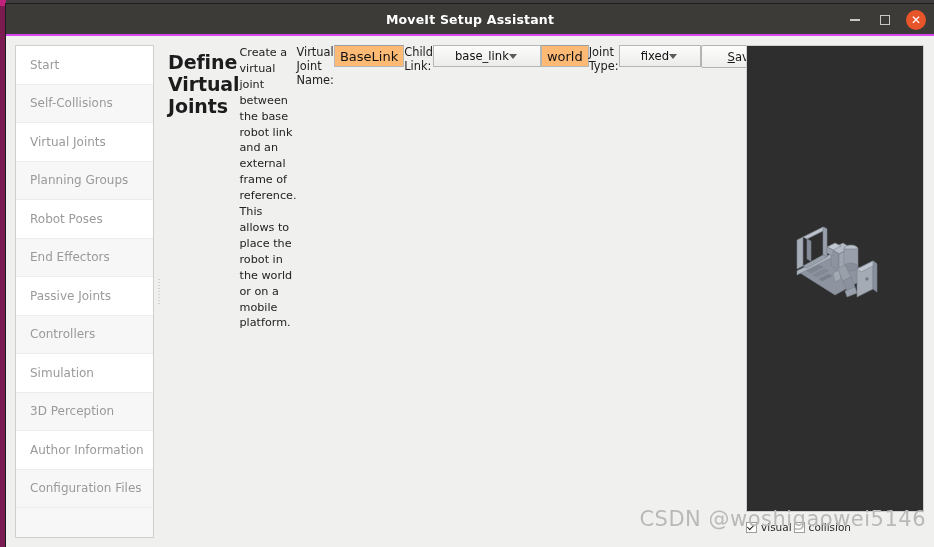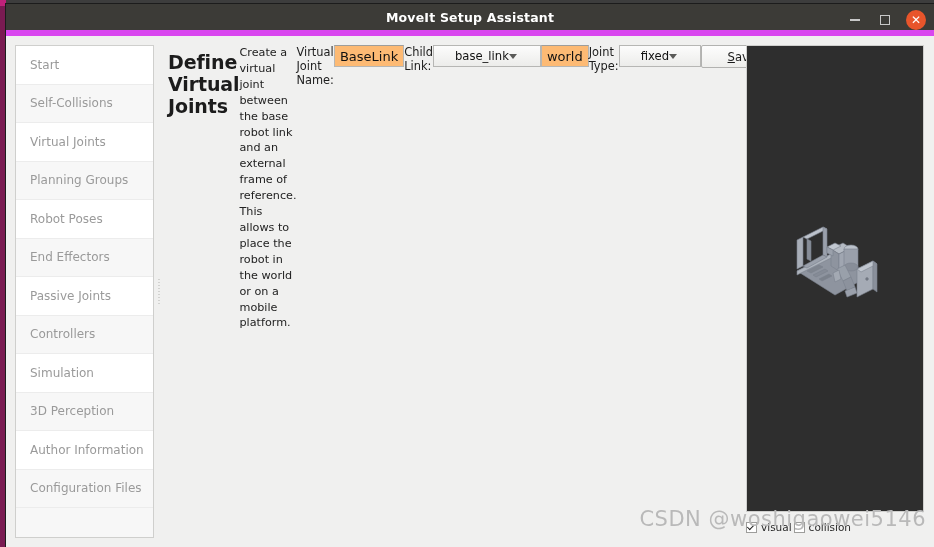--- a/index.html
+++ b/index.html
@@ -44,21 +44,21 @@
     flex-direction: column;
     box-shadow: 0 0 0 1px #1c1c1c;
   }
 
   
   #titlebar {
     position: relative;
     height: 32px;
     flex: 0 0 32px;
     background: #3c3b37;
-    border-bottom: 6px solid #d946ef;
+    border-bottom: 2px solid #d946ef;
     display: flex;
     align-items: center;
     justify-content: center;
   }
   #titlebar-title {
     color: #ffffff;
     font-size: 12.5px;
     font-weight: bold;
     letter-spacing: 0.2px;
   }

